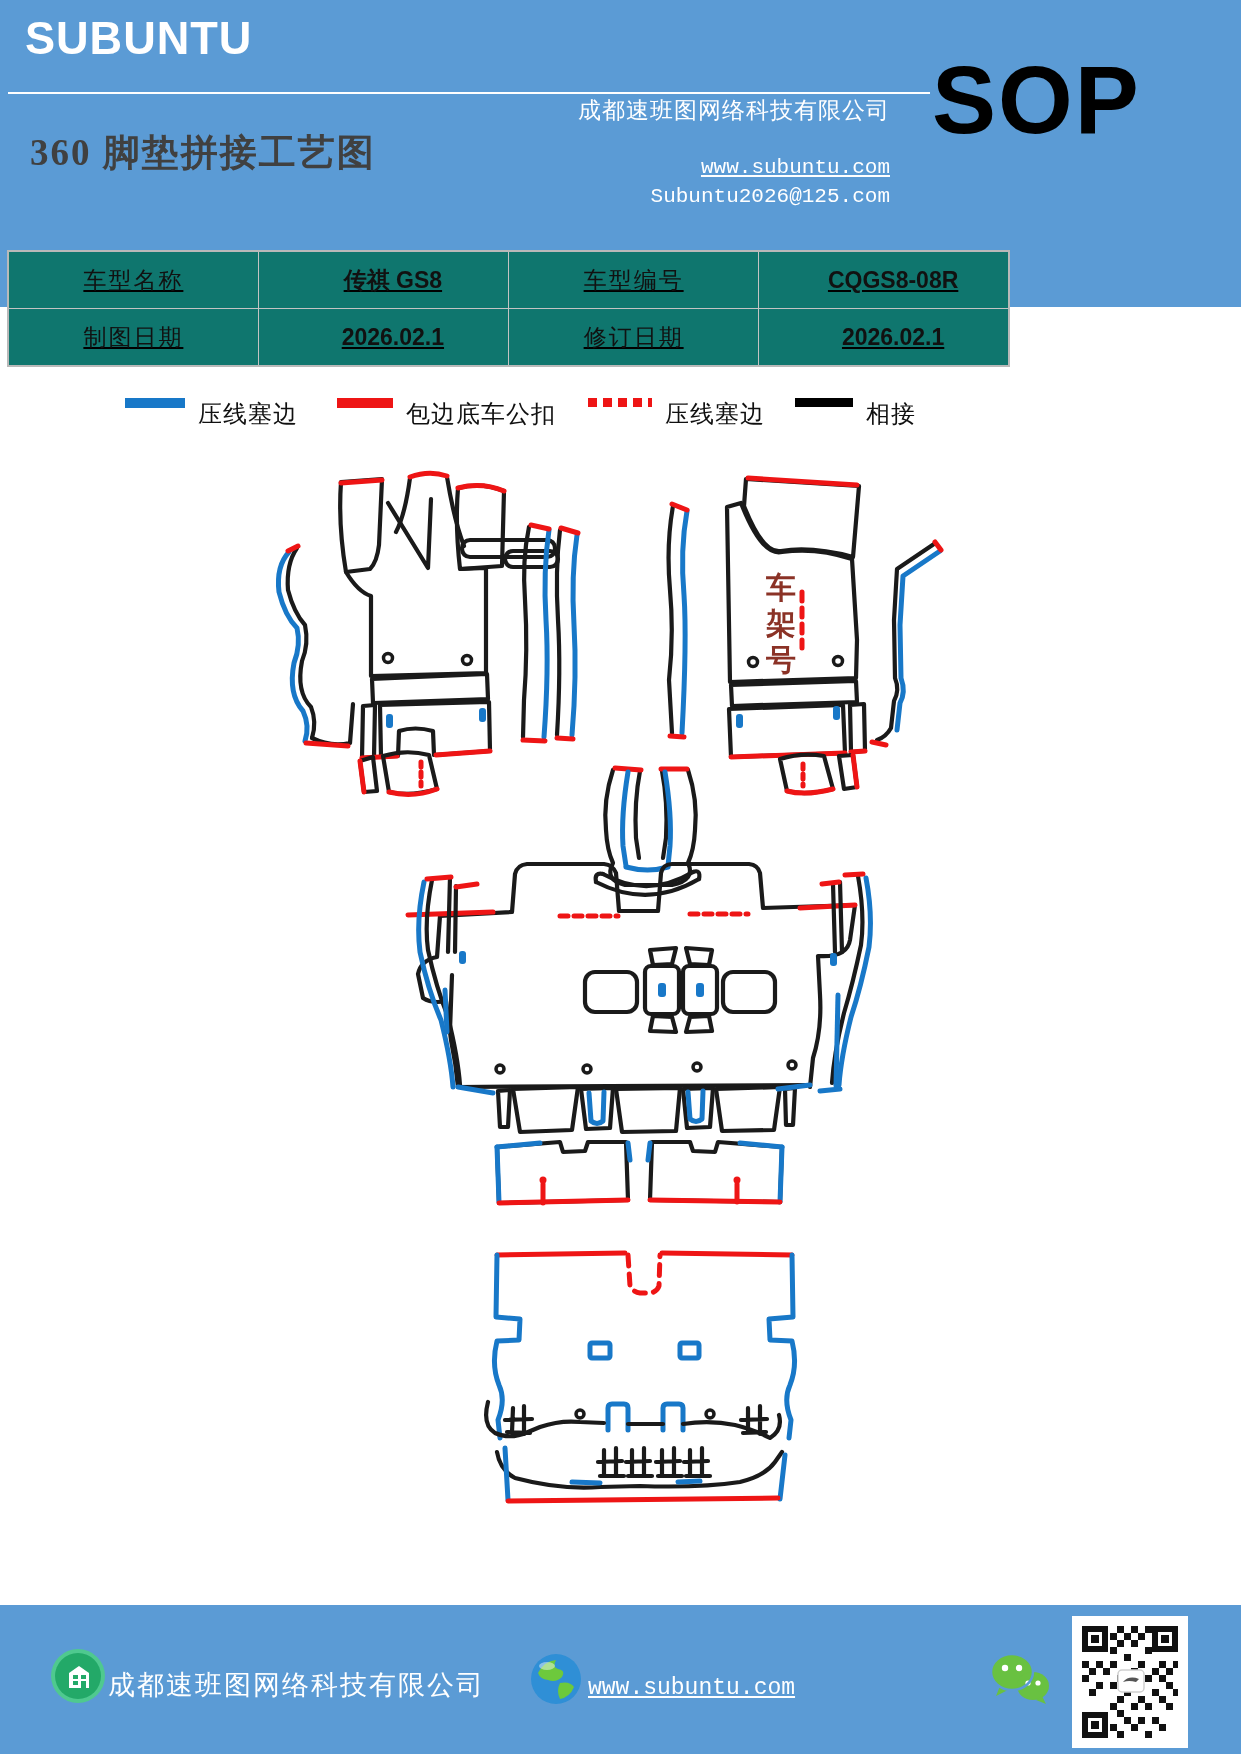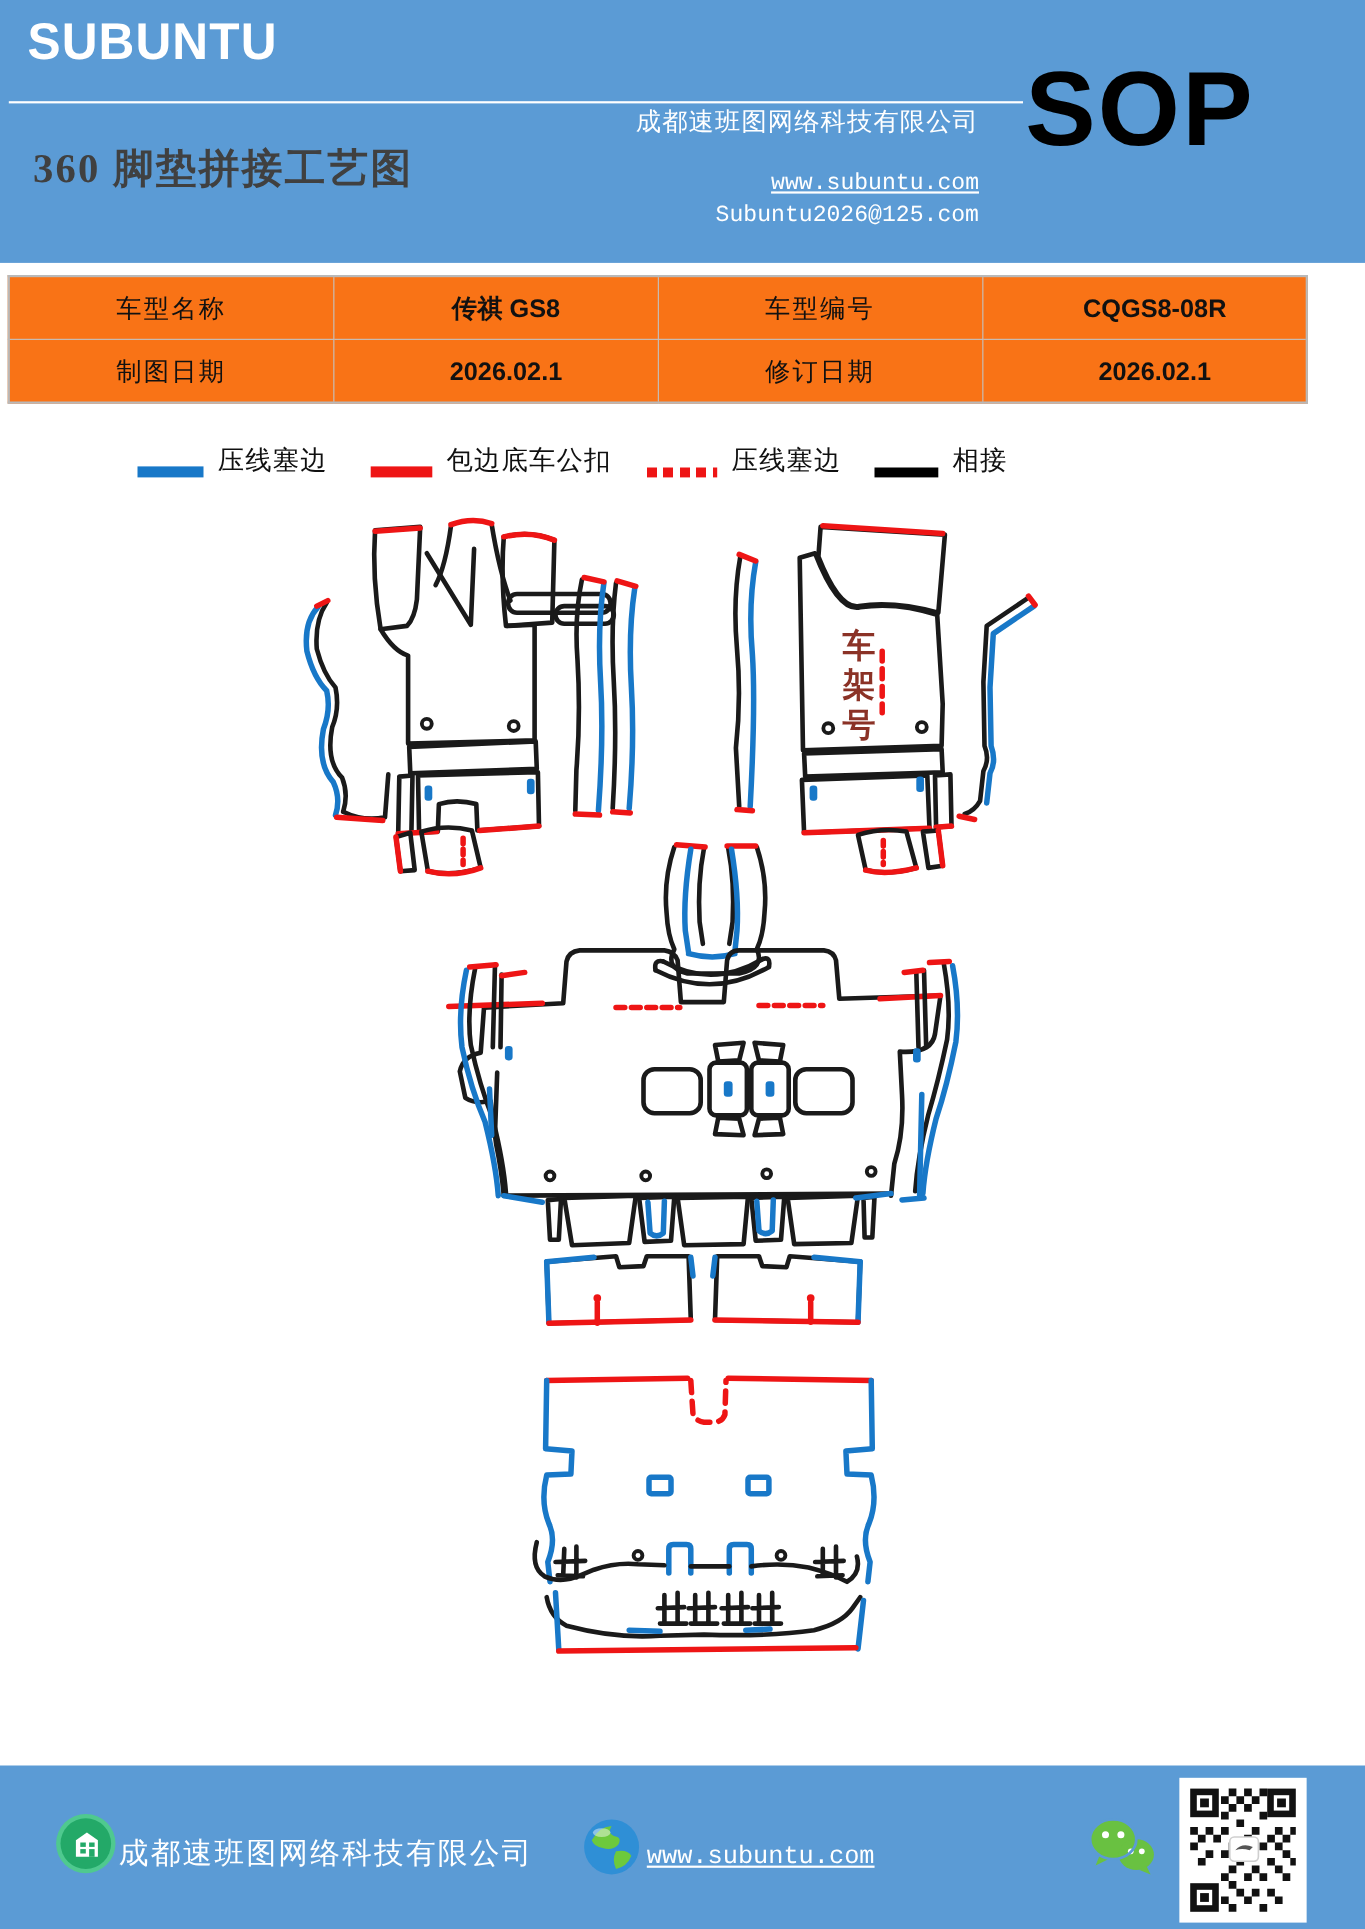--- a/index.html
+++ b/index.html
@@ -4,40 +4,40 @@
 <style>
   :root{
     --accent:#5b9bd5; --outline:#1a1a1a; --line-blue:#1878c8; --line-red:#ee1515;
     --frame-text:#8b3226; --table-border:#c3c3c3;
   }
   html,body{margin:0;padding:0;background:#888;}
   body{font-family:"Liberation Sans",sans-serif;}
   .page{position:relative;width:1241px;height:1754px;background:#ffffff;margin:0 auto;overflow:hidden;}
 
   
-  .topbar{position:absolute;left:0;top:0;width:1241px;height:239px;background:var(--accent);}
+  .topbar{position:absolute;left:0;top:0;width:1241px;height:307px;background:var(--accent);}
   .logo{position:absolute;left:25px;top:10px;color:#fff;font-size:47px;font-weight:800;letter-spacing:1px;transform:scaleX(.96);transform-origin:left;}
   .hrule{position:absolute;left:8px;top:92px;width:922px;height:2px;background:#fff;}
   .doc-title{position:absolute;left:30px;top:128px;margin:0;color:#404040;font-size:37px;font-weight:600;font-family:"Liberation Serif",serif;letter-spacing:2px;}
   .head-right{position:absolute;right:351px;top:95px;width:420px;text-align:right;color:#fff;}
   .head-company{font-size:23px;font-family:"Liberation Serif",serif;letter-spacing:1px;}
   .head-web{display:inline-block;margin-top:30px;font-size:21px;font-family:"Liberation Mono",monospace;color:#fff;text-decoration:underline;}
   .head-mail{margin-top:6px;font-size:21px;font-family:"Liberation Mono",monospace;}
   .sop{position:absolute;left:932px;top:52px;color:#000000;font-size:96px;line-height:1;font-weight:800;letter-spacing:2px;}
 
   
-  .info-table{position:absolute;left:7px;top:250px;width:1182px;height:117px;border-collapse:collapse;background:#f97316;}
+  .info-table{position:absolute;left:7px;top:250px;width:1003px;height:117px;border-collapse:collapse;background:#0f766e;text-decoration:underline;}
   .info-table td{width:25%;border:1px solid var(--table-border);text-align:center;vertical-align:middle;font-size:23px;color:#111;}
   .info-table{border:2px solid #b9b9b9;}
   .info-table .lab{font-family:"Liberation Serif",serif;letter-spacing:2px;}
   .info-table .val{font-weight:600;padding-left:20px;}
 
   
   .legend{position:absolute;left:0;top:398px;width:1241px;height:36px;}
-  .legend-item{position:absolute;top:0;height:36px;display:flex;align-items:flex-end;}
+  .legend-item{position:absolute;top:0;height:36px;display:flex;align-items:flex-start;}
   .swatch{display:inline-block;}
   .llab{margin-left:13px;font-size:24px;color:#101010;font-family:"Liberation Serif",serif;letter-spacing:1px;}
 
   
   .draw-svg{position:absolute;left:0;top:0;width:1241px;height:1754px;pointer-events:none;}
   svg .k{fill:none;stroke:var(--outline);stroke-width:4.2px;stroke-linecap:round;stroke-linejoin:round;}
   svg .b{fill:none;stroke:var(--line-blue);stroke-width:5px;stroke-linecap:round;stroke-linejoin:round;}
   svg .r{fill:none;stroke:var(--line-red);stroke-width:5px;stroke-linecap:round;stroke-linejoin:round;}
   svg .bd{fill:var(--line-blue);stroke:none;}
   svg .hole{fill:#fff;stroke:var(--outline);stroke-width:3.5px;}

